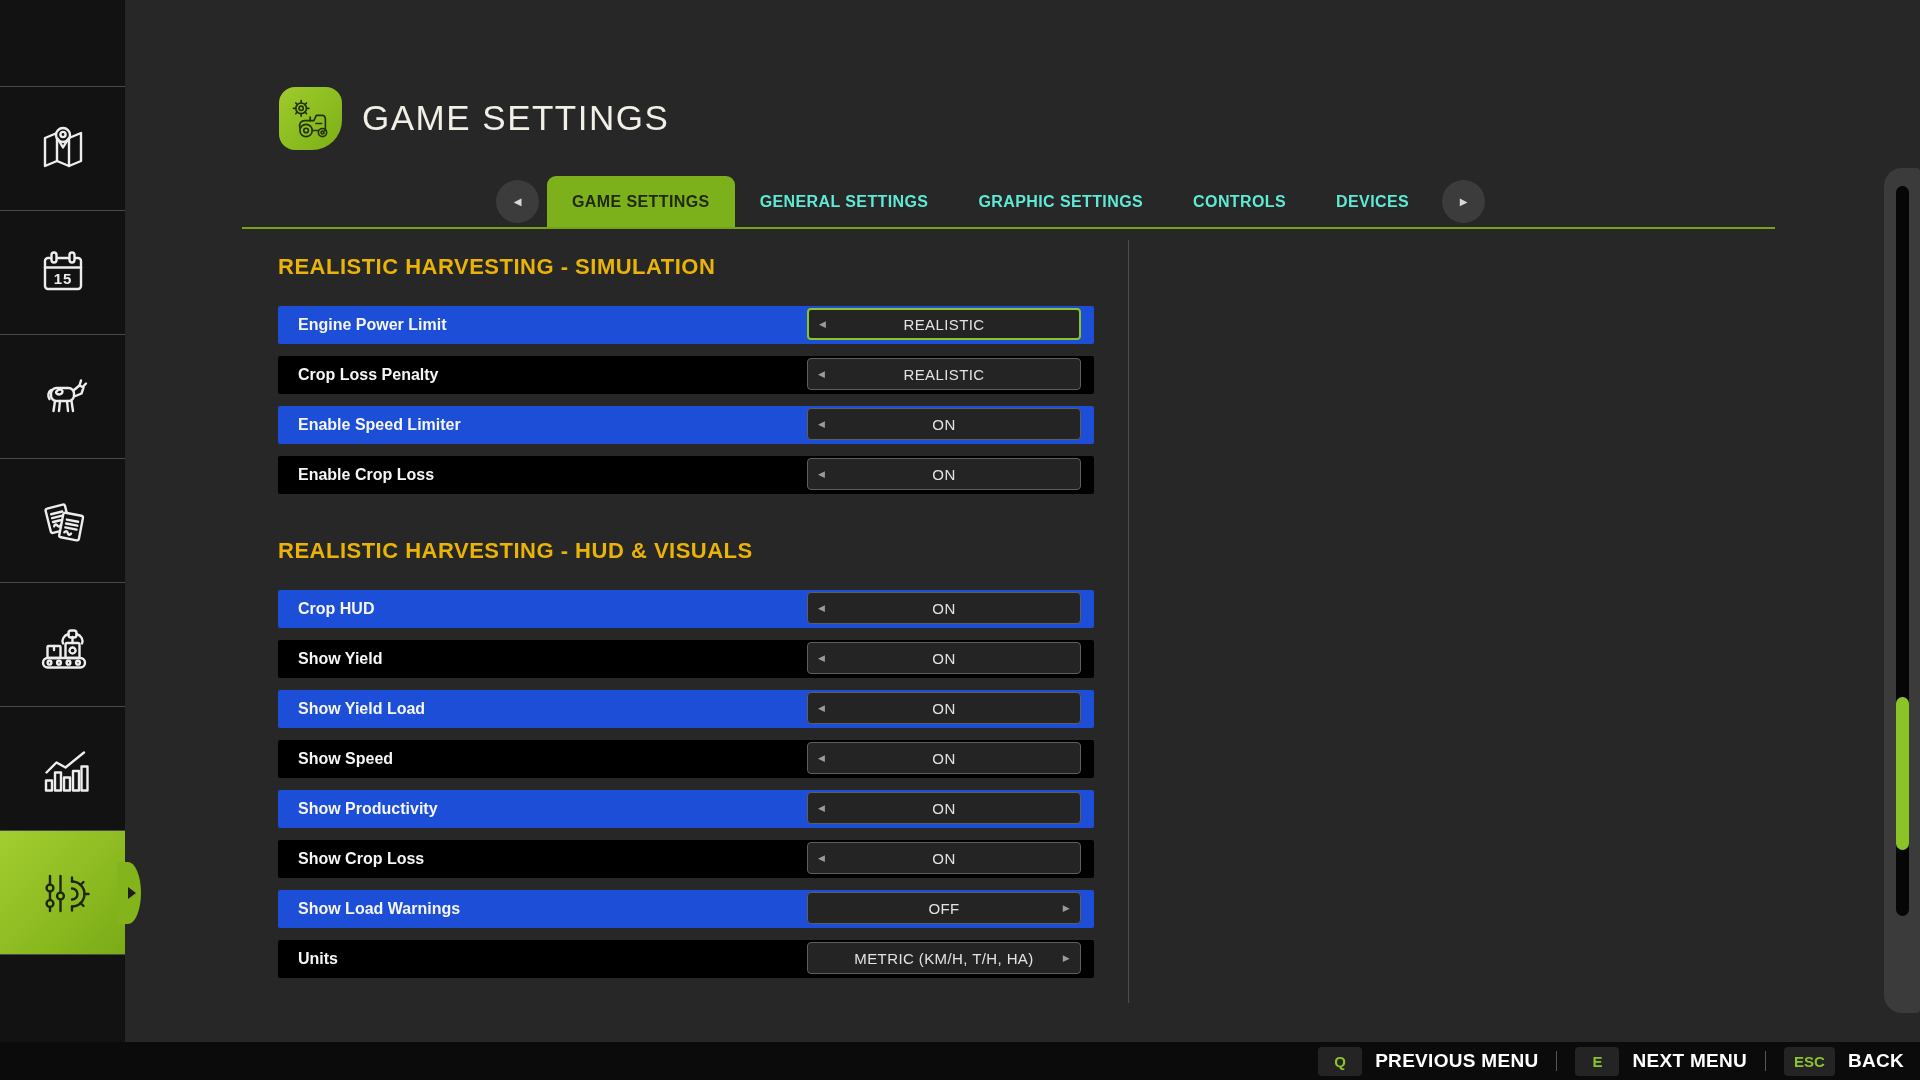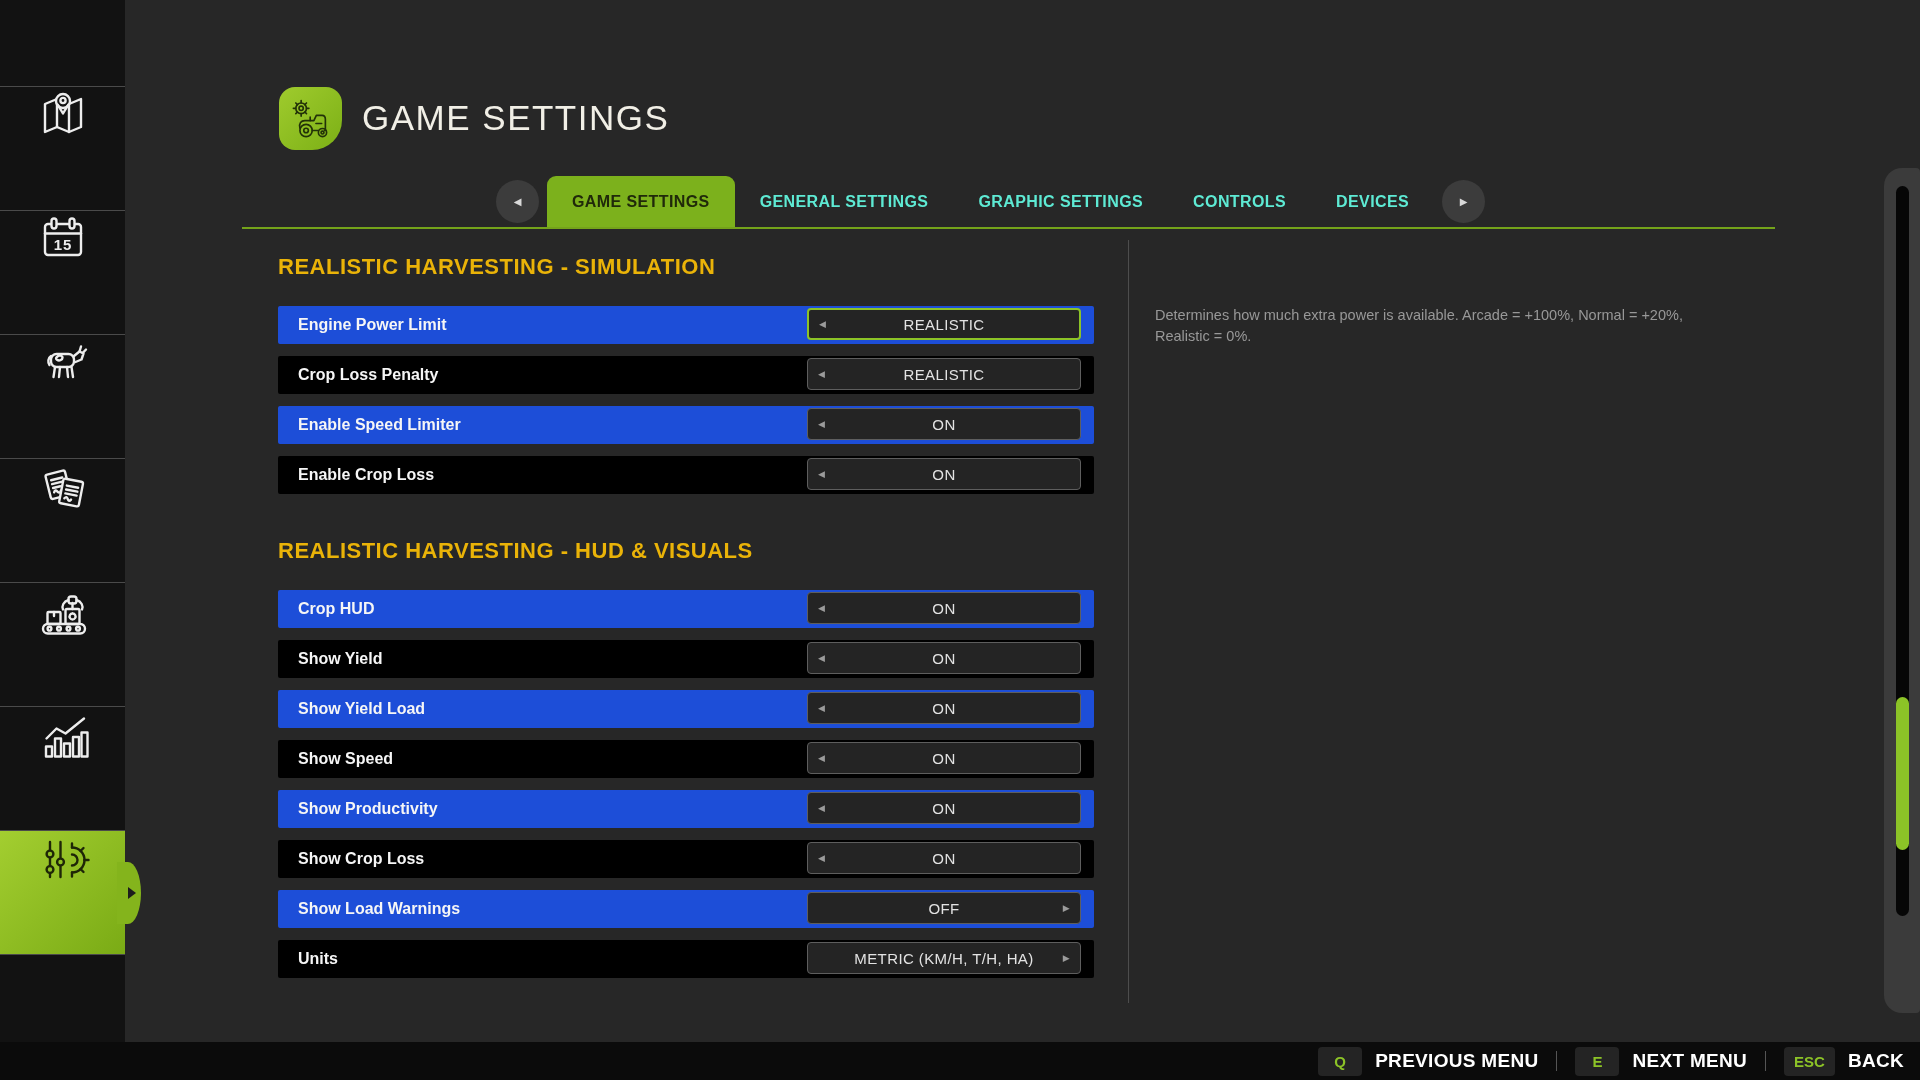--- a/index.html
+++ b/index.html
@@ -3,21 +3,21 @@
 <meta charset="utf-8">
 <style>
   html,body{margin:0;padding:0;background:#000;}
   .screen{position:relative;width:1920px;height:1080px;background:#272727;overflow:hidden;
           font-family:"Liberation Sans",sans-serif;}
   
   .fps{position:absolute;top:3px;left:4px;color:#3cb43c;font-size:12px;letter-spacing:.5px;}
   
   .sidebar{position:absolute;left:0;top:0;width:125px;height:1080px;background:#121212;}
   .sidebar-cell{position:absolute;left:0;width:125px;height:124px;border-top:1px solid #4a4a4a;
-                display:flex;align-items:flex-start;justify-content:center;box-sizing:border-box;cursor:pointer;}
+                display:flex;align-items:center;justify-content:center;box-sizing:border-box;cursor:pointer;}
   .sidebar-cell.active{background:linear-gradient(135deg,#a3ce30,#7aab15);}
   .sidebar-end{position:absolute;left:0;width:125px;height:1px;background:#4a4a4a;}
   .bump{position:absolute;right:-16px;top:50%;transform:translateY(-50%);width:24px;height:62px;
         background:#84b41c;border-radius:0 55% 55% 0 / 0 50% 50% 0;}
   .bump-arrow{position:absolute;right:-11px;top:50%;transform:translateY(-50%);width:0;height:0;
         border-top:6px solid transparent;border-bottom:6px solid transparent;border-left:8px solid #1d1d1d;}
   
   .app-icon{position:absolute;left:279px;top:87px;width:63px;height:63px;
             background:linear-gradient(135deg,#9fcb2d,#7cb016);border-radius:16px 16px 30px 16px;
             display:flex;align-items:center;justify-content:center;}
@@ -277,21 +277,20 @@
       <div class="row dark">
         <div class="row-label">Units</div>
         <div class="control">
           <span>METRIC (KM/H, T/H, HA)</span>
           <span class="ctl-arrow right">▶</span>
         </div>
       </div>
     </div>
 
   <div class="divider-v"></div>
-  <div class="desc">Determines how much extra power is available. Arcade = +100%, Normal = +20%, Realistic = 0%.</div>
 
   <div class="scrollwrap">
     <div class="scrolltrack">
       <div class="scrollthumb"></div>
     </div>
   </div>
 
   <div class="footer" id="footer">
       <div class="key">Q</div>
       <div class="sc-label">PREVIOUS MENU</div>

